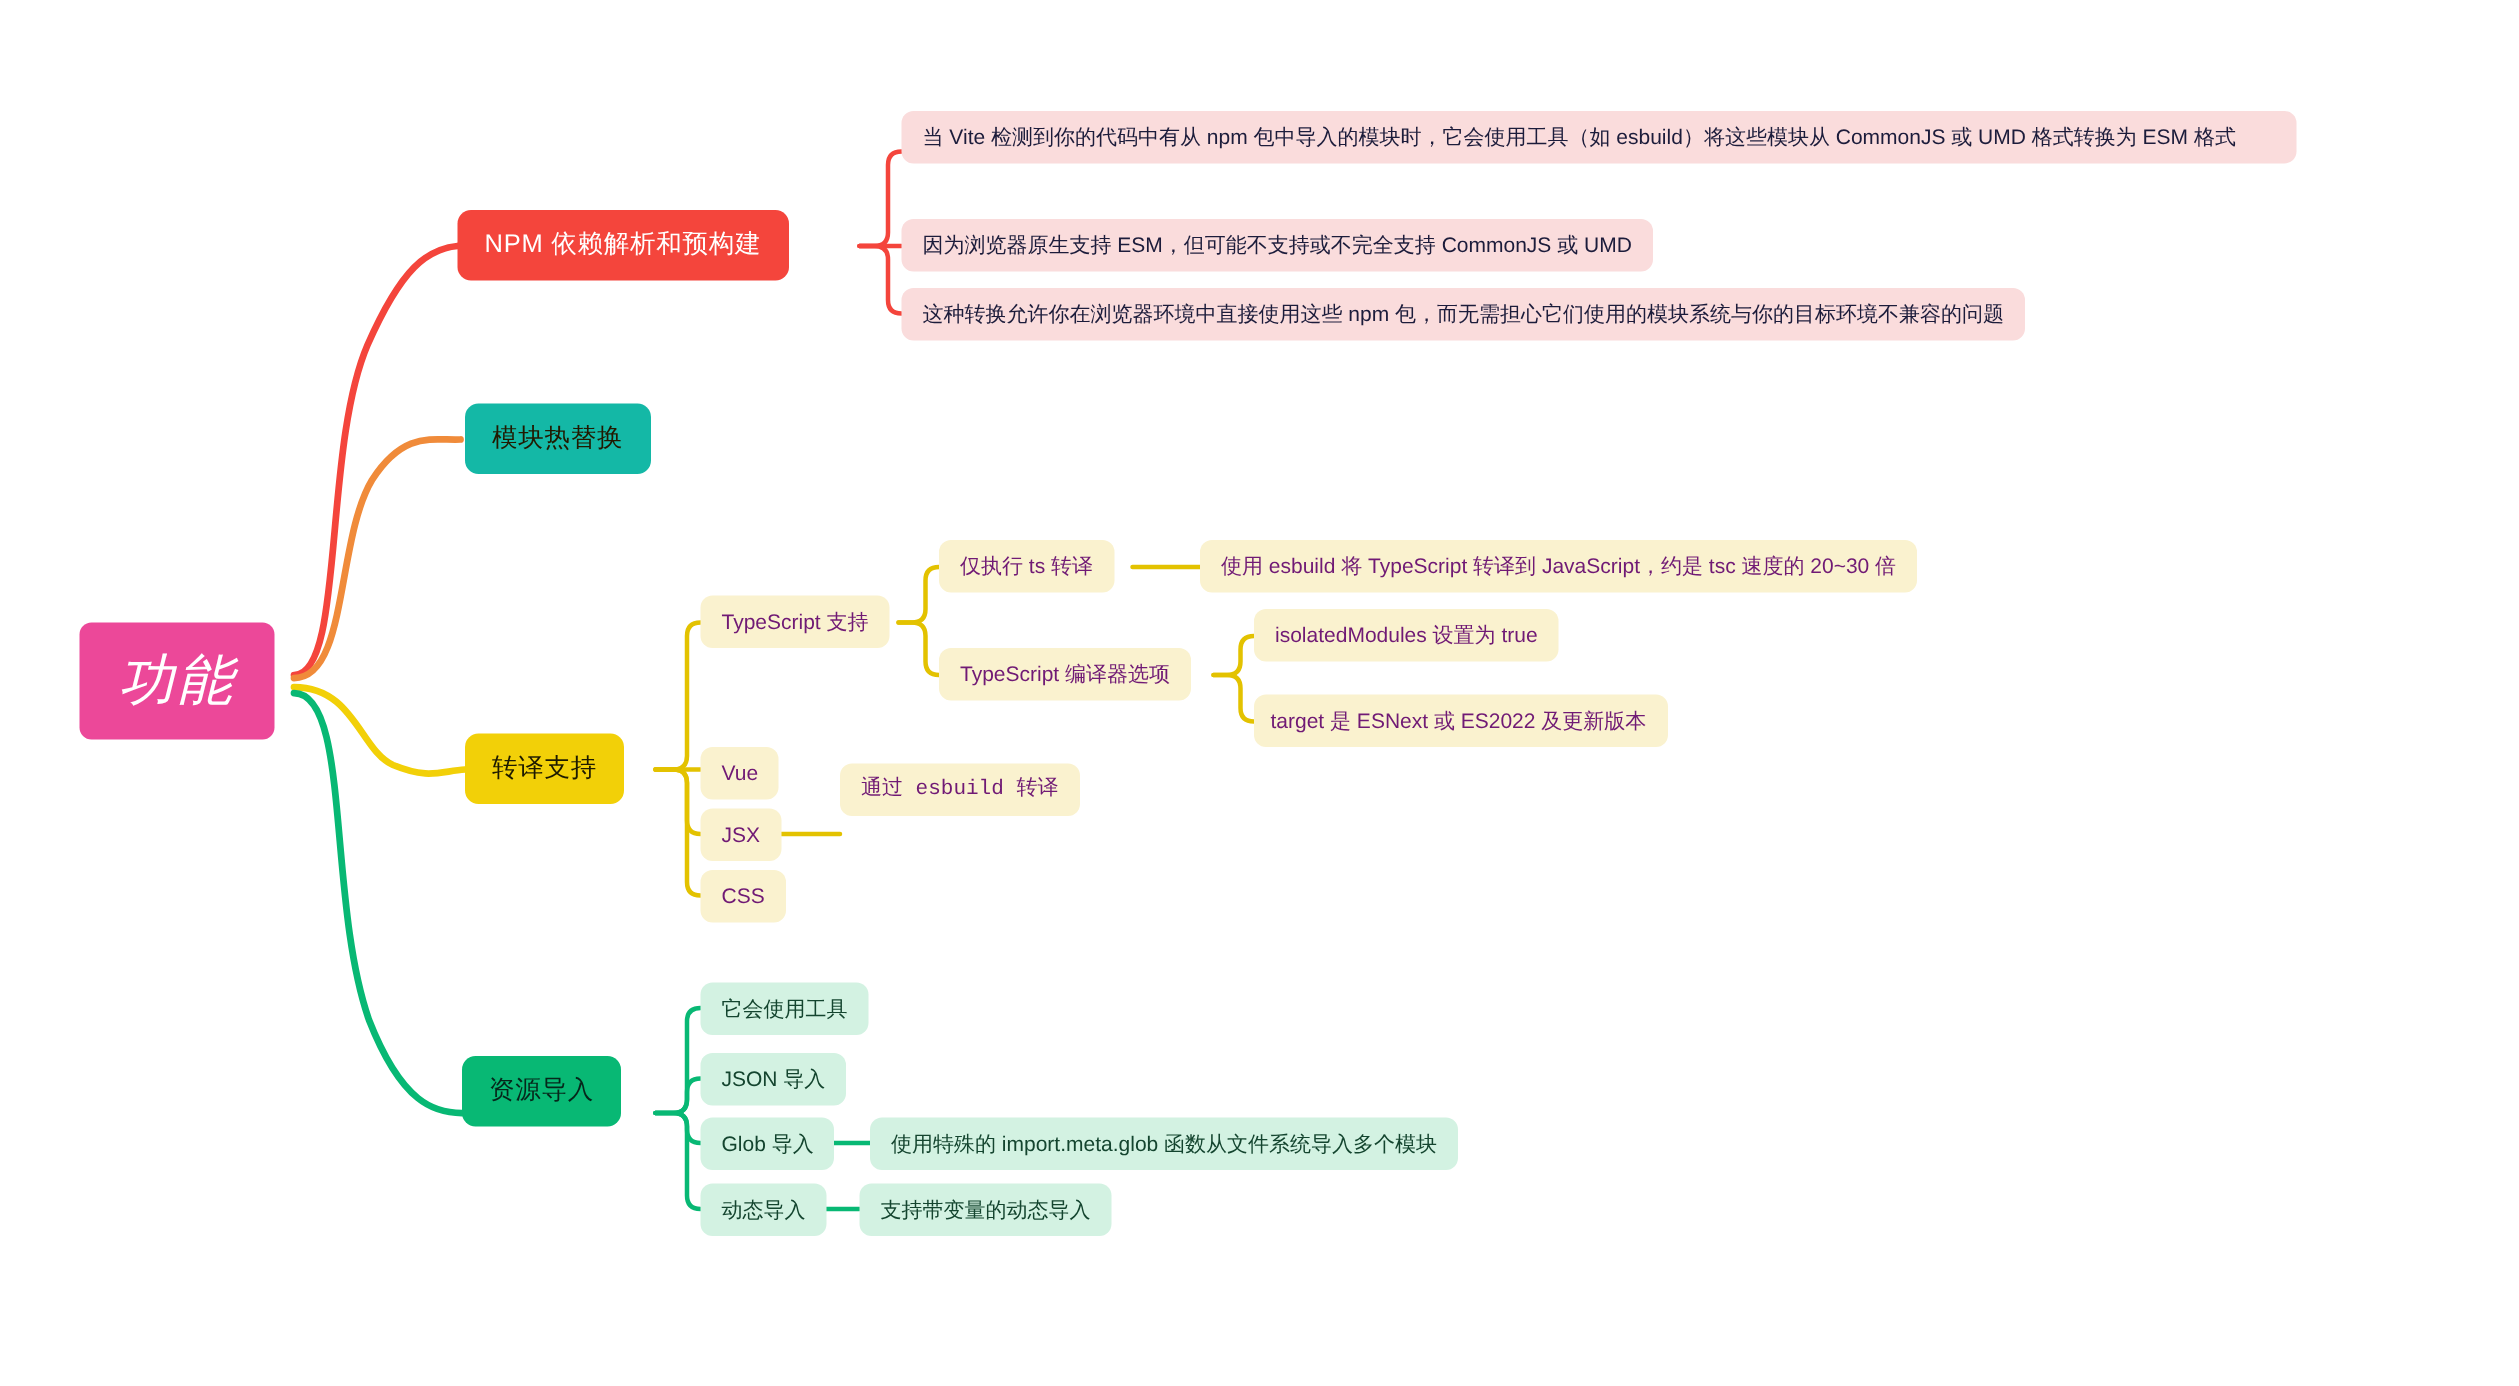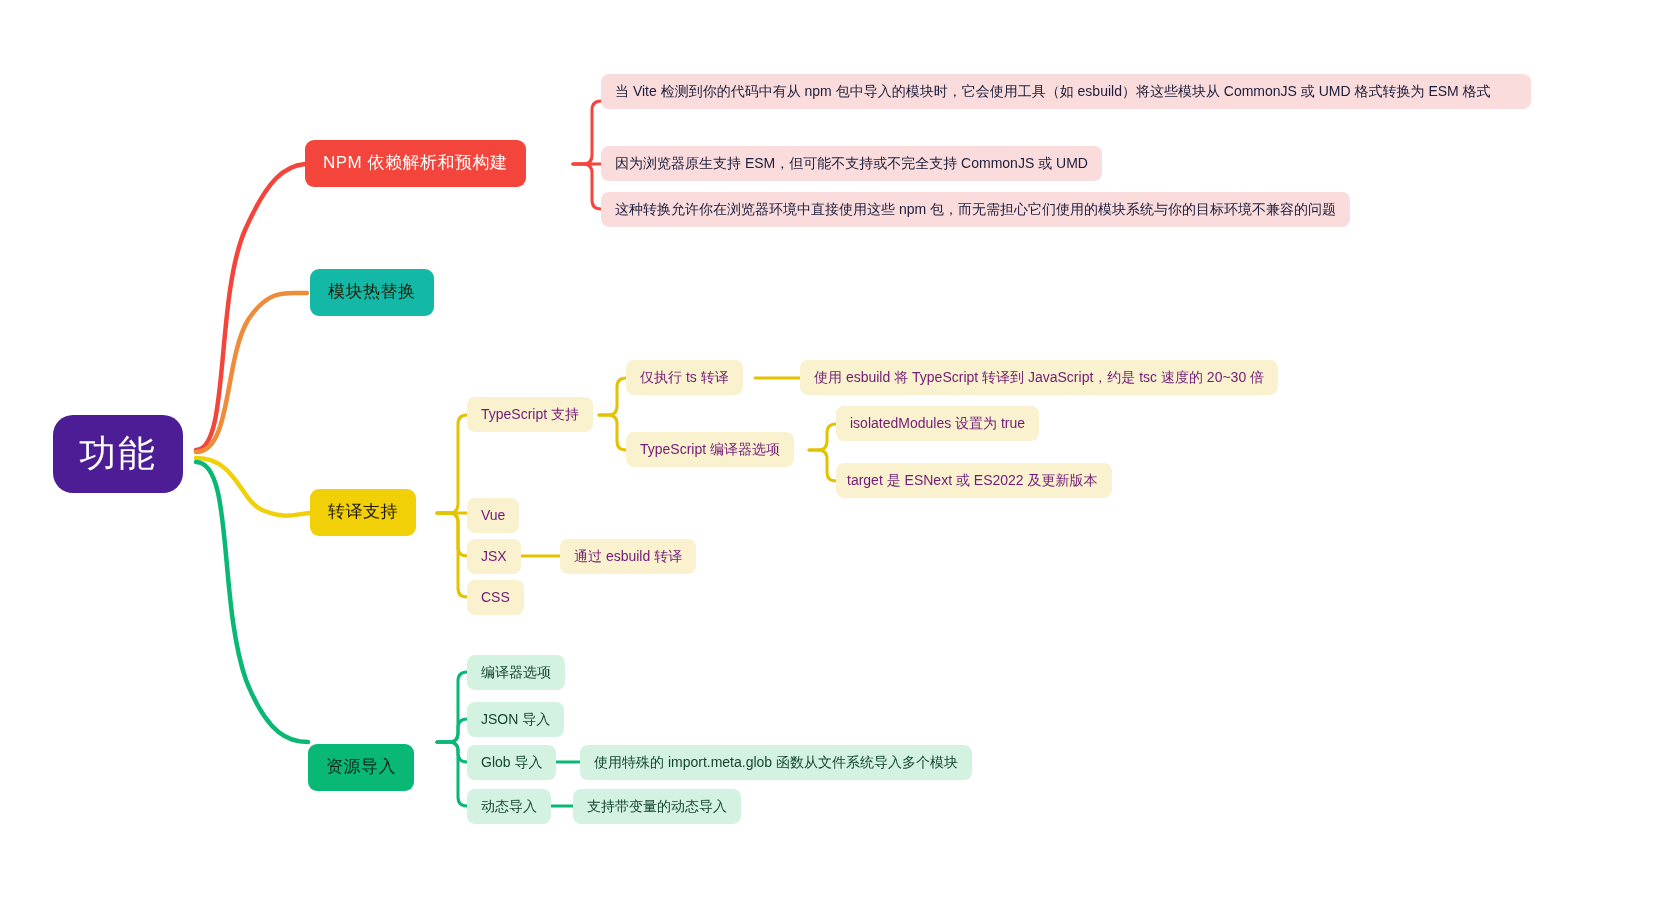--- a/index.html
+++ b/index.html
@@ -30,26 +30,27 @@
   .node {
     position: absolute;
     box-sizing: border-box;
     display: flex;
     align-items: center;
     white-space: pre;
     line-height: 1.35;
   }
   
   .n-root {
-    background: #4c1d95;
+    background: #ec4899;
     color: #ffffff;
-    border-radius: 20px;
+    border-radius: 8px;
     font-size: 37px;
     padding: 14px 26px;
     letter-spacing: 2px;
+    font-style: italic;
   }
   
   .n-l1 {
     border-radius: 9px;
     font-size: 17px;
     padding: 12px 18px;
     letter-spacing: 0.5px;
   }
   .n-l1.red    { background: #f4453c; color: #ffffff; }
   .n-l1.orange { background: #14b8a6; color: #221900; }
@@ -165,34 +166,34 @@
   </div>
 
   <div class="node n-leaf cream" style="left:467px; top:498px;">
     <span>Vue</span>
   </div>
 
   <div class="node n-leaf cream" style="left:467px; top:539px;">
     <span>JSX</span>
   </div>
 
-  <div class="node n-leaf cream" style="left:560px; top:539px;">
+  <div class="node n-leaf cream" style="left:560px; top:509px;font-family:Liberation Mono, monospace;">
     <span>通过 esbuild 转译</span>
   </div>
 
   <div class="node n-leaf cream" style="left:467px; top:580px;">
     <span>CSS</span>
   </div>
 
-  <div class="node n-l1 green" style="left:308px; top:744px;">
+  <div class="node n-l1 green" style="left:308px; top:704px;">
     <span>资源导入</span>
   </div>
 
   <div class="node n-leaf mint" style="left:467px; top:655px;">
-    <span>编译器选项</span>
+    <span>它会使用工具</span>
   </div>
 
   <div class="node n-leaf mint" style="left:467px; top:702px;">
     <span>JSON 导入</span>
   </div>
 
   <div class="node n-leaf mint" style="left:467px; top:745px;">
     <span>Glob 导入</span>
   </div>
 

